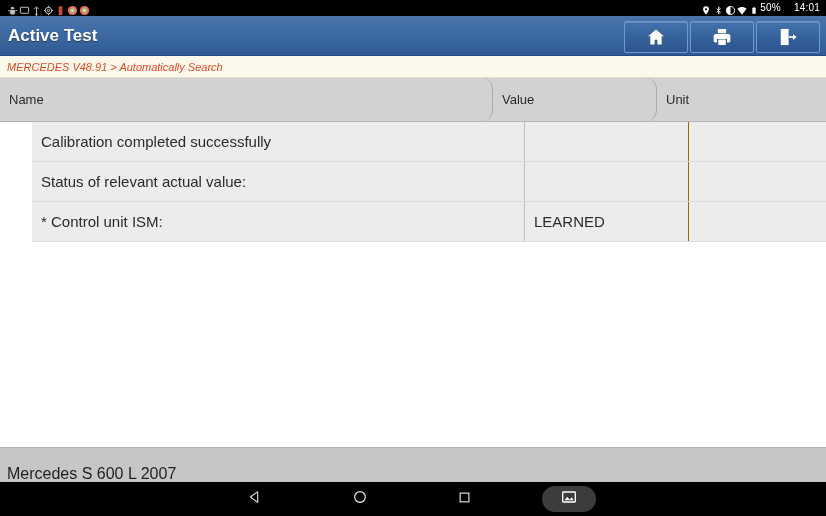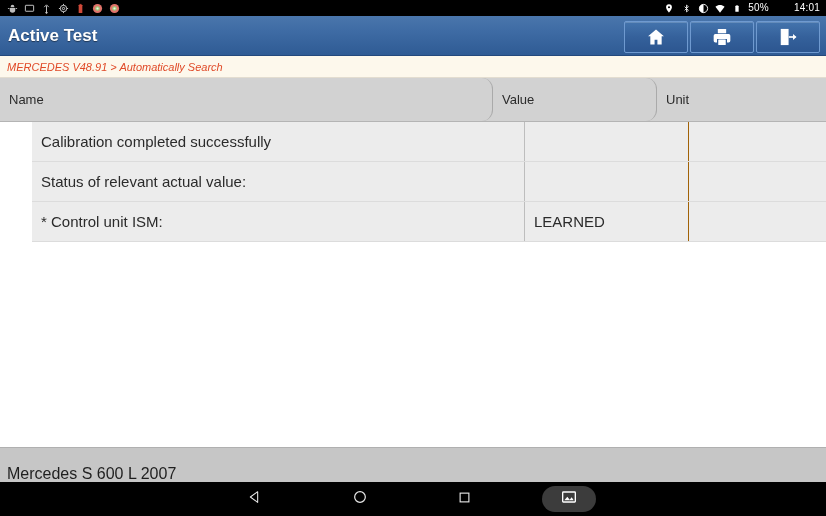--- a/index.html
+++ b/index.html
@@ -28,40 +28,39 @@
     width: 826px; height: 16px;
     background: #000000;
     display: flex;
     align-items: center;
     justify-content: space-between;
     padding: 0 6px;
     box-sizing: border-box;
   }
   .status-left, .status-right {
     display: flex;
-    align-items: center;
-    gap: 5px;
+    align-items: flex-end;
     height: 16px;
   }
   .sicon {
     display: inline-flex;
     align-items: center;
     justify-content: center;
     width: 12px; height: 12px;
     line-height: 1;
   }
   .sicon svg { display: block; }
   .status-text {
     color: #ffffff;
     font-size: 10px;
     font-family: "Liberation Sans", sans-serif;
     letter-spacing: 0.2px;
     line-height: 16px;
   }
-  .status-clock { margin-left: 20px; }
+  .status-clock { margin-left: 13px; }
 
   
   .appbar {
     position: absolute;
     left: 0; top: 16px;
     width: 826px; height: 40px;
     background: linear-gradient(to bottom, #4a76ac 0%, #3e6ba4 40%, #2f5b94 100%);
     border-bottom: 1px solid #24497c;
     box-sizing: border-box;
   }

